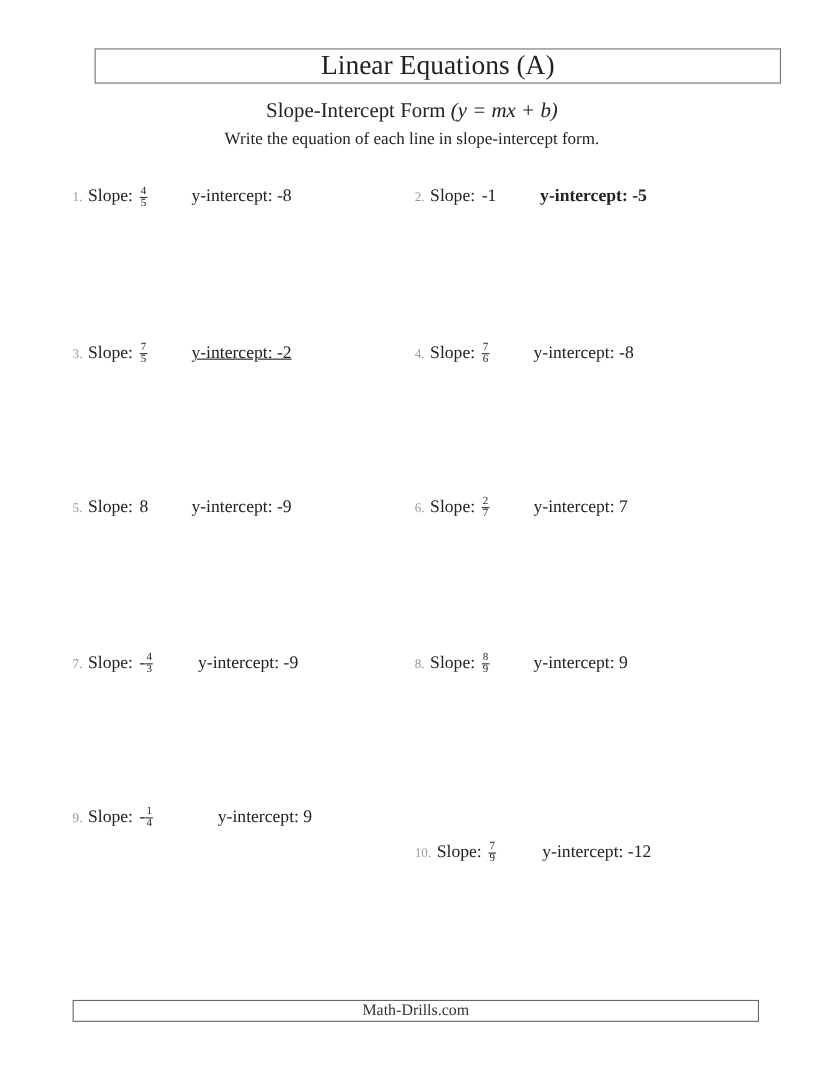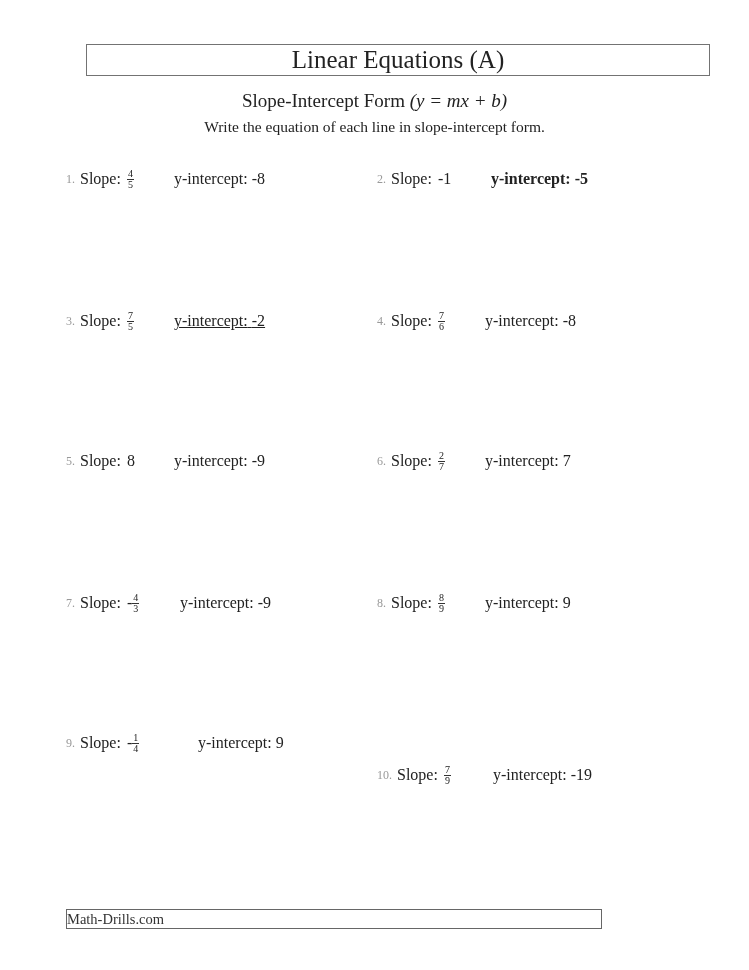--- a/index.html
+++ b/index.html
@@ -32,23 +32,23 @@
     display: inline-flex; flex-direction: column; align-items: center;
     font-size: 10px; line-height: 10px; vertical-align: middle; margin-left: 6px;
   }
   .frac .num { border-bottom: 0.8px solid #333; padding: 0 1px; }
   .frac .den { padding: 0 1px; }
   .sign { margin-left: 6px; }
   .sign + .frac { margin-left: 0; }
   .slope-val { margin-left: 6px; }
   .yi { position: absolute; }
   .footer-box {
-    position: absolute; left: 66px; top: 909px; width: 536px; height: 20px;
+    position: absolute; left: 66px; top: 909px; width: 624px; height: 20px;
     border: 1px solid #666; box-sizing: border-box;
-    display: flex; align-items: center; 
+    display: flex; align-items: center; justify-content: center;
     font-family: "Liberation Serif", serif; font-size: 14.5px; color: #333;
   }
 </style>
 </head>
 <body>
 
 <div class="title-box">
   <span>Linear Equations (A)</span>
 </div>
 
@@ -144,18 +144,18 @@
   <span class="yi" style="left:132px;"><span>y-intercept:</span>&nbsp;<span>9</span></span>
 </div>
 
 <div class="problem" style="left:377px; top:730px; width:300px;margin-top:32px;">
   <span class="pnum">10.</span>
   <span>Slope:</span>
   <span class="frac">
     <span class="num">7</span>
     <span class="den">9</span>
   </span>
-  <span class="yi" style="left:116px;"><span>y-intercept:</span>&nbsp;<span>-19</span></span>
+  <span class="yi" style="left:116px;"><span>y-intercept:</span>&nbsp;<span>-12</span></span>
 </div>
 
 <div class="footer-box">
   <span>Math-Drills.com</span>
 </div>
 
 </body></html>

